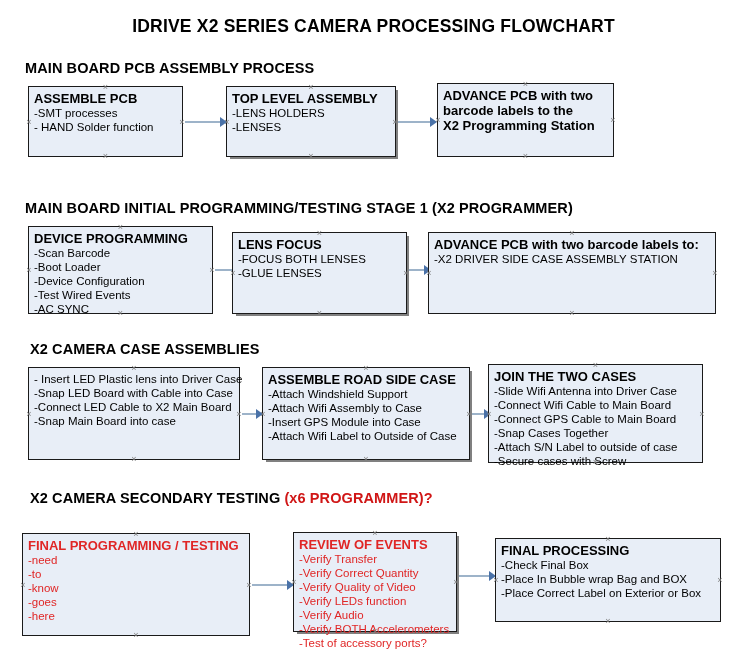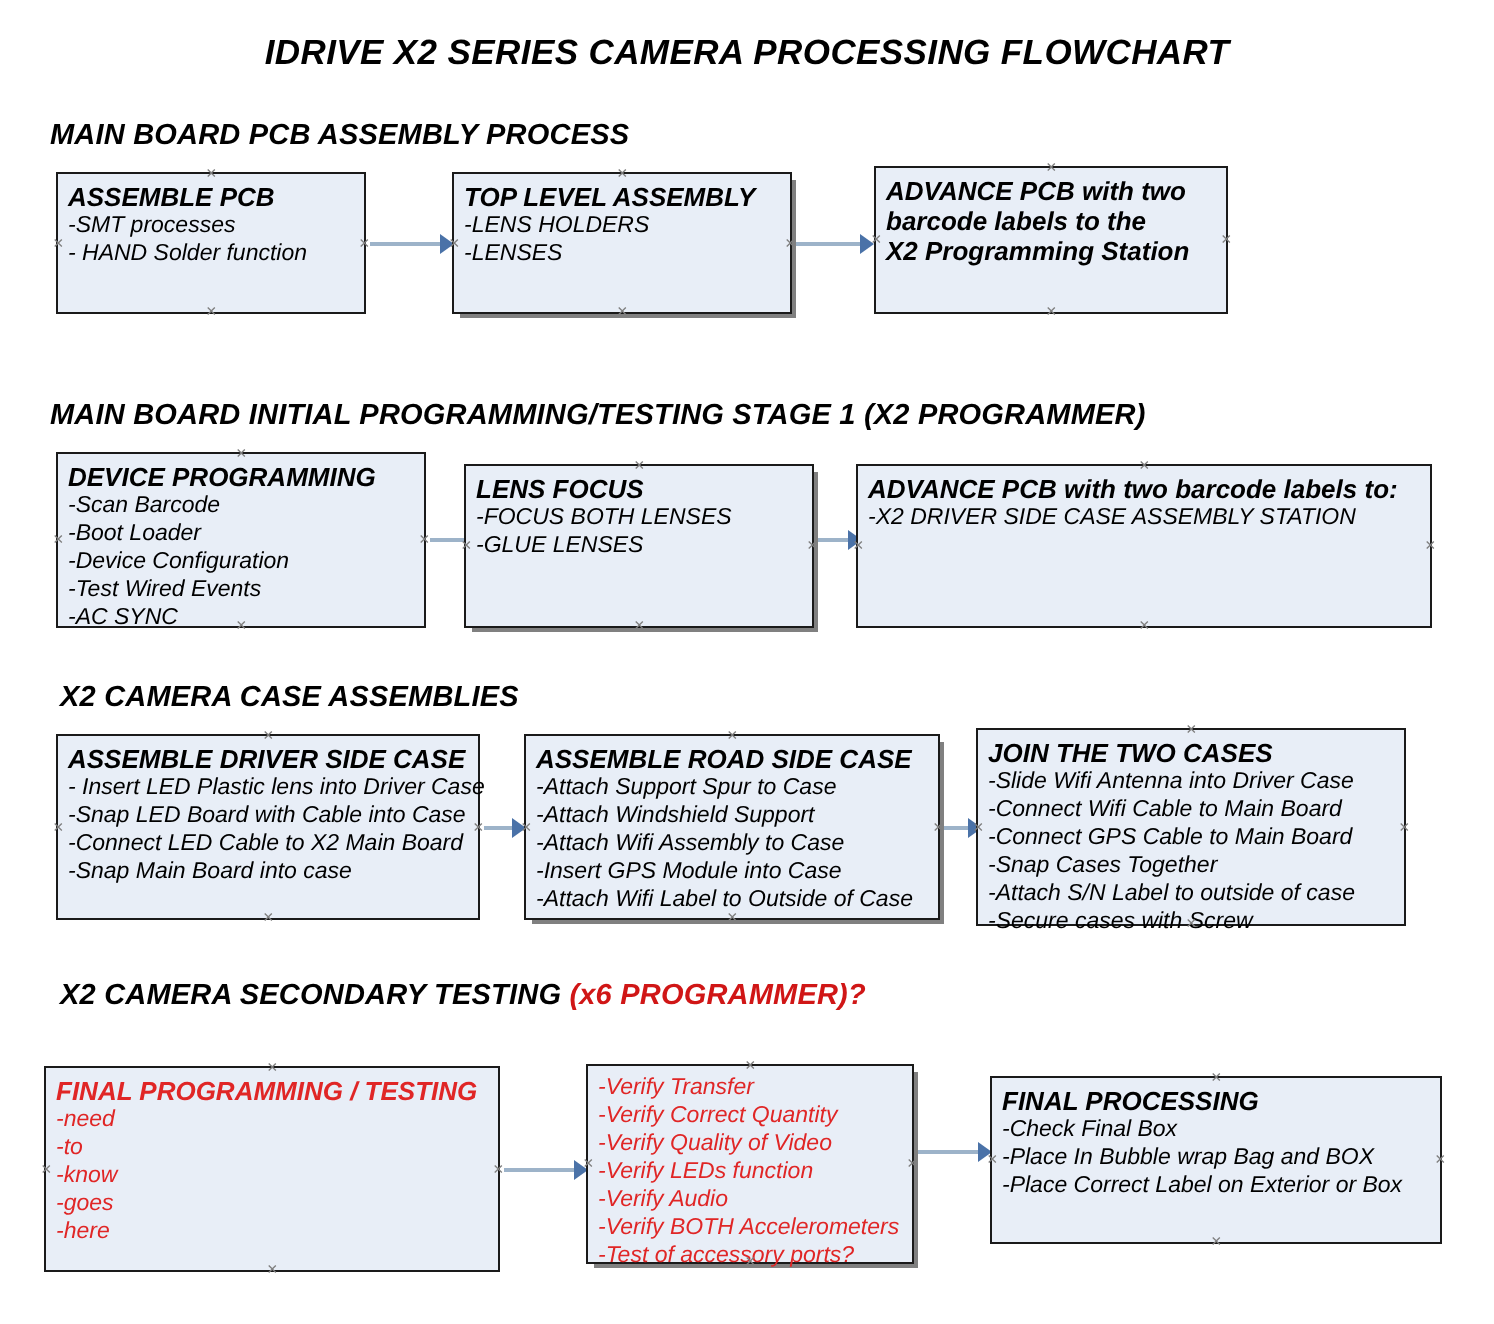--- a/index.html
+++ b/index.html
@@ -1,21 +1,21 @@
 <!DOCTYPE html>
 <html><head>
 <meta charset="utf-8">
 <style>
   html,body{margin:0;padding:0;}
   body{
     width:747px;height:662px;background:#ffffff;
     font-family:"Liberation Sans", sans-serif;
     color:#000;overflow:hidden;position:relative;
   }
-  #canvas{position:relative;width:644px;height:662px;font-style:italic;}
+  #canvas{position:relative;width:644px;height:662px;}
 
   
   .doc-title{
     position:absolute;left:0;top:16px;width:747px;text-align:center;
     font-size:17.5px;font-weight:bold;letter-spacing:.2px;
   }
   .section-title{
     position:absolute;font-size:14.5px;font-weight:bold;letter-spacing:.1px;
     white-space:nowrap;
   }
@@ -139,37 +139,35 @@
     <span class="hx" style="left:50%;top:100%;">×</span>
     <span class="hx" style="left:0;top:50%;">×</span>
     <span class="hx" style="left:100%;top:50%;">×</span>
   </div>
 
   <div class="section-title" style="left:30px;top:341px;">
     <span>X2 CAMERA CASE ASSEMBLIES</span>
   </div>
 
   <div class="box" style="left:28px;top:367px;width:212px;height:93px;">
-    <div class="hd">ASSEMBLE DRIVER SIDE CASE</div>
     <div class="li">- Insert LED Plastic lens into Driver Case</div>
     <div class="li">-Snap LED Board with Cable into Case</div>
     <div class="li">-Connect LED Cable to X2 Main Board</div>
     <div class="li">-Snap Main Board into case</div>
     <span class="hx" style="left:50%;top:0;">×</span>
     <span class="hx" style="left:50%;top:100%;">×</span>
     <span class="hx" style="left:0;top:50%;">×</span>
     <span class="hx" style="left:100%;top:50%;">×</span>
   </div>
 
   <div class="conn" style="left:242px;top:413px;width:20px;"></div>
   <div class="arrow" style="left:256px;top:409px;"></div>
 
   <div class="box shadow" style="left:262px;top:367px;width:208px;height:93px;">
     <div class="hd">ASSEMBLE ROAD SIDE CASE</div>
-    <div class="li">-Attach Support Spur to Case</div>
     <div class="li">-Attach Windshield Support</div>
     <div class="li">-Attach Wifi Assembly to Case</div>
     <div class="li">-Insert GPS Module into Case</div>
     <div class="li">-Attach Wifi Label to Outside of Case</div>
     <span class="hx" style="left:50%;top:0;">×</span>
     <span class="hx" style="left:50%;top:100%;">×</span>
     <span class="hx" style="left:0;top:50%;">×</span>
     <span class="hx" style="left:100%;top:50%;">×</span>
   </div>
 
@@ -204,20 +202,21 @@
     <span class="hx" style="left:50%;top:0;">×</span>
     <span class="hx" style="left:50%;top:100%;">×</span>
     <span class="hx" style="left:0;top:50%;">×</span>
     <span class="hx" style="left:100%;top:50%;">×</span>
   </div>
 
   <div class="conn" style="left:252px;top:584px;width:38px;"></div>
   <div class="arrow" style="left:287px;top:580px;"></div>
 
   <div class="box red shadow" style="left:293px;top:532px;width:164px;height:100px;">
+    <div class="hd">REVIEW OF EVENTS</div>
     <div class="li">-Verify Transfer</div>
     <div class="li">-Verify Correct Quantity</div>
     <div class="li">-Verify Quality of Video</div>
     <div class="li">-Verify LEDs function</div>
     <div class="li">-Verify Audio</div>
     <div class="li">-Verify BOTH Accelerometers</div>
     <div class="li">-Test of accessory ports?</div>
     <span class="hx" style="left:50%;top:0;">×</span>
     <span class="hx" style="left:50%;top:100%;">×</span>
     <span class="hx" style="left:0;top:50%;">×</span>

